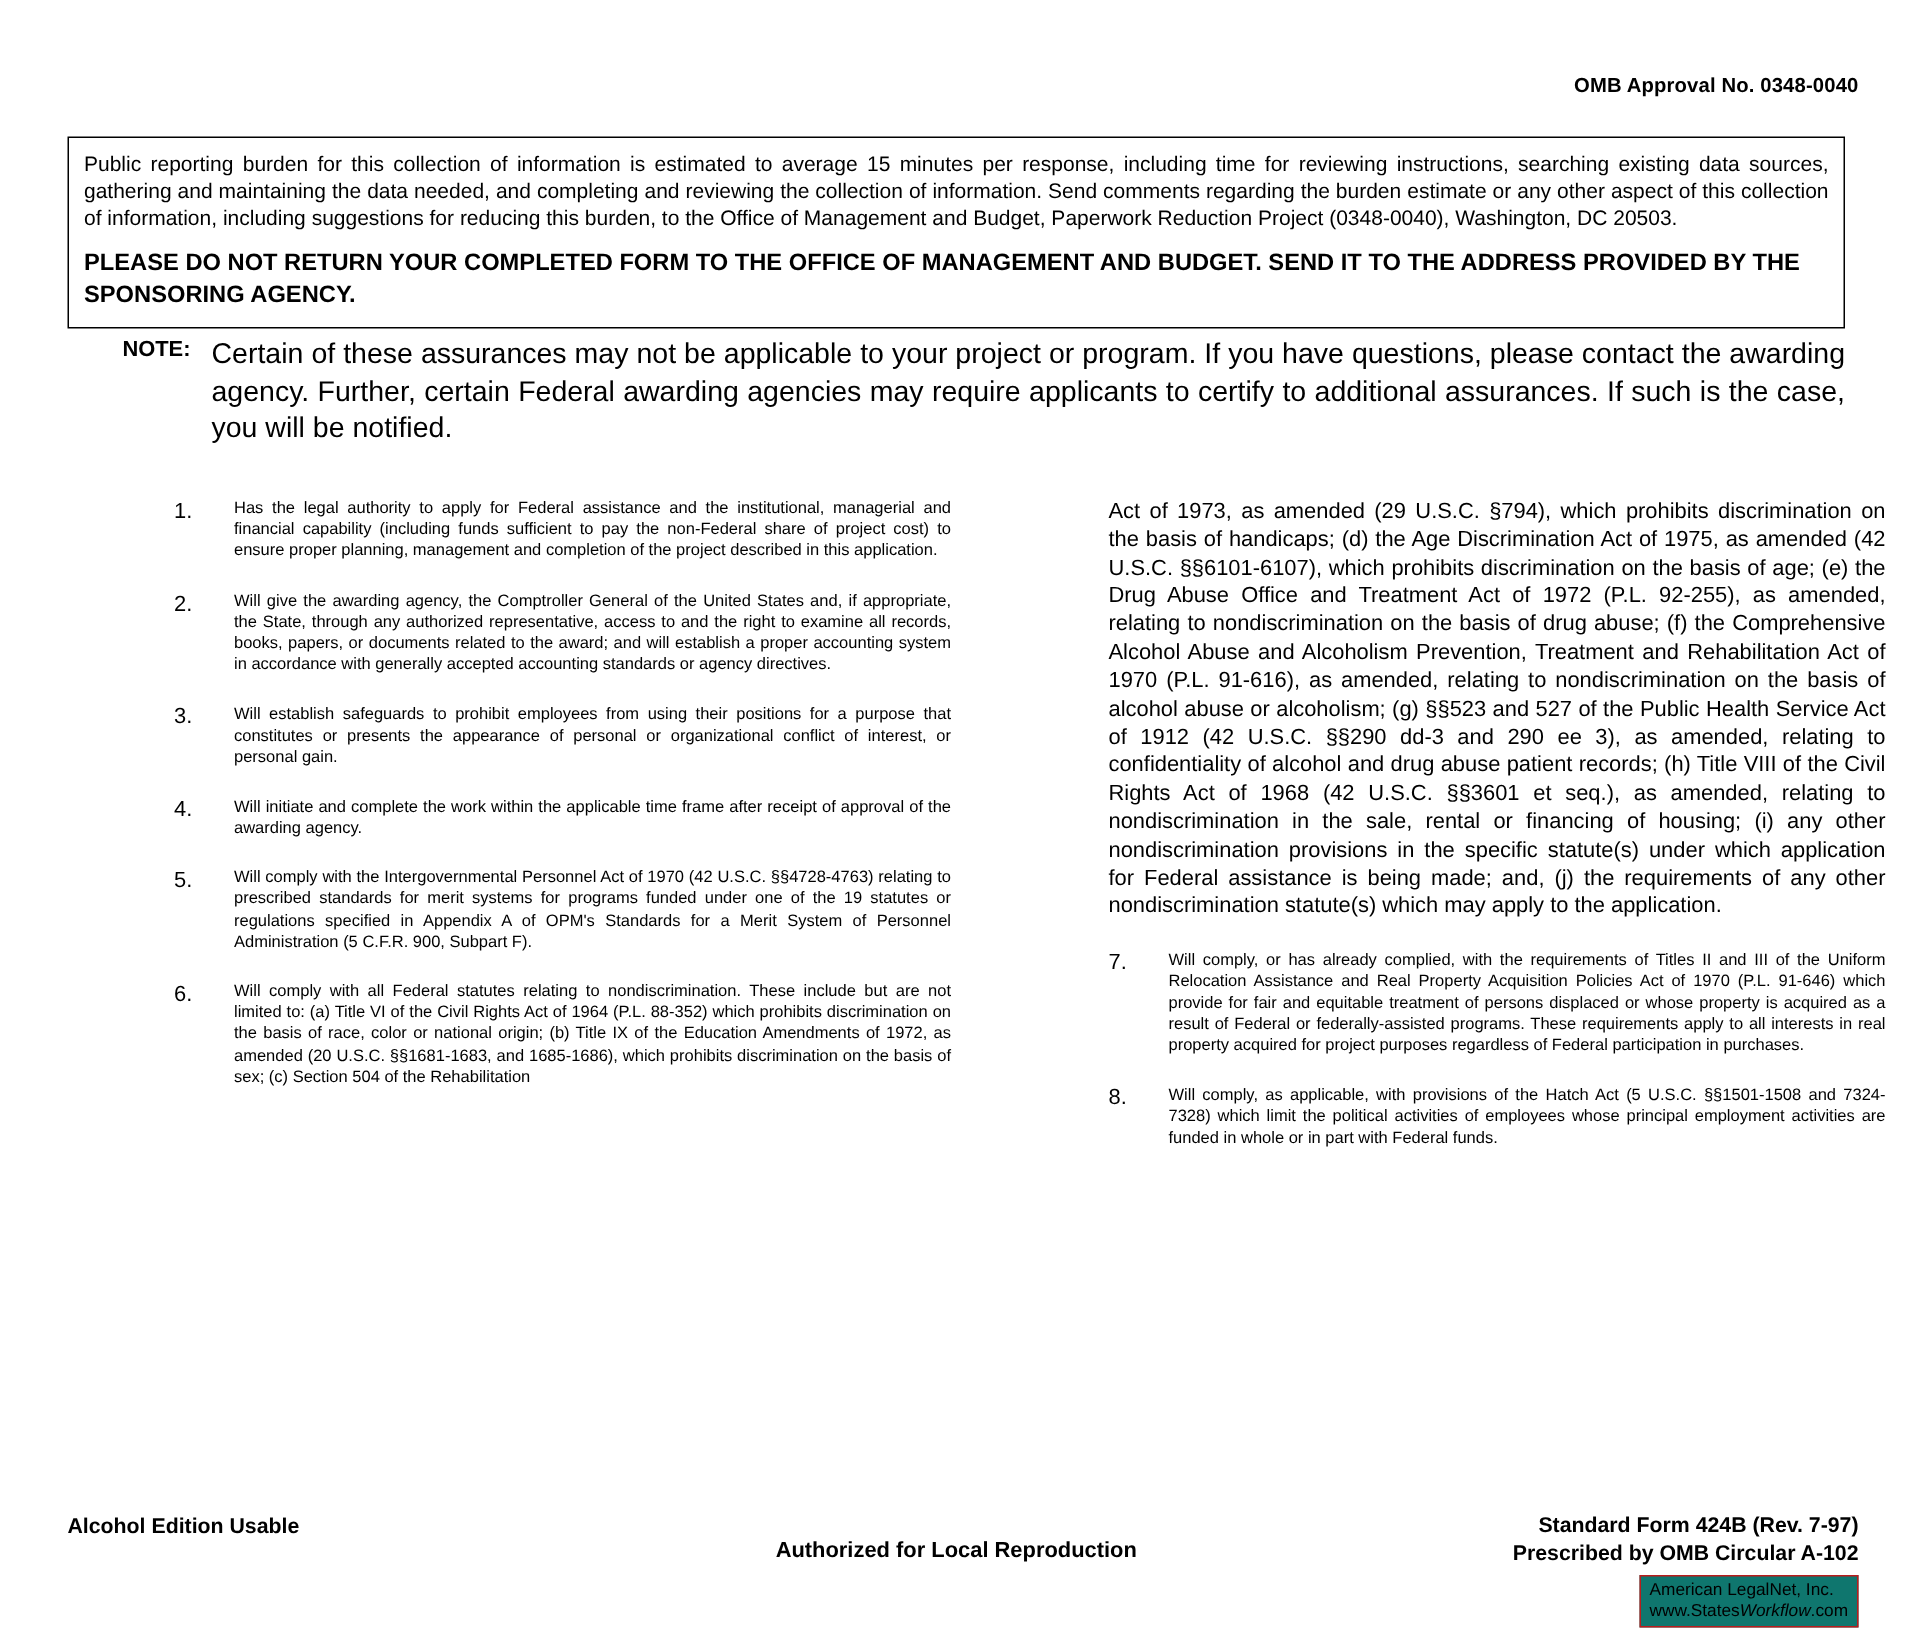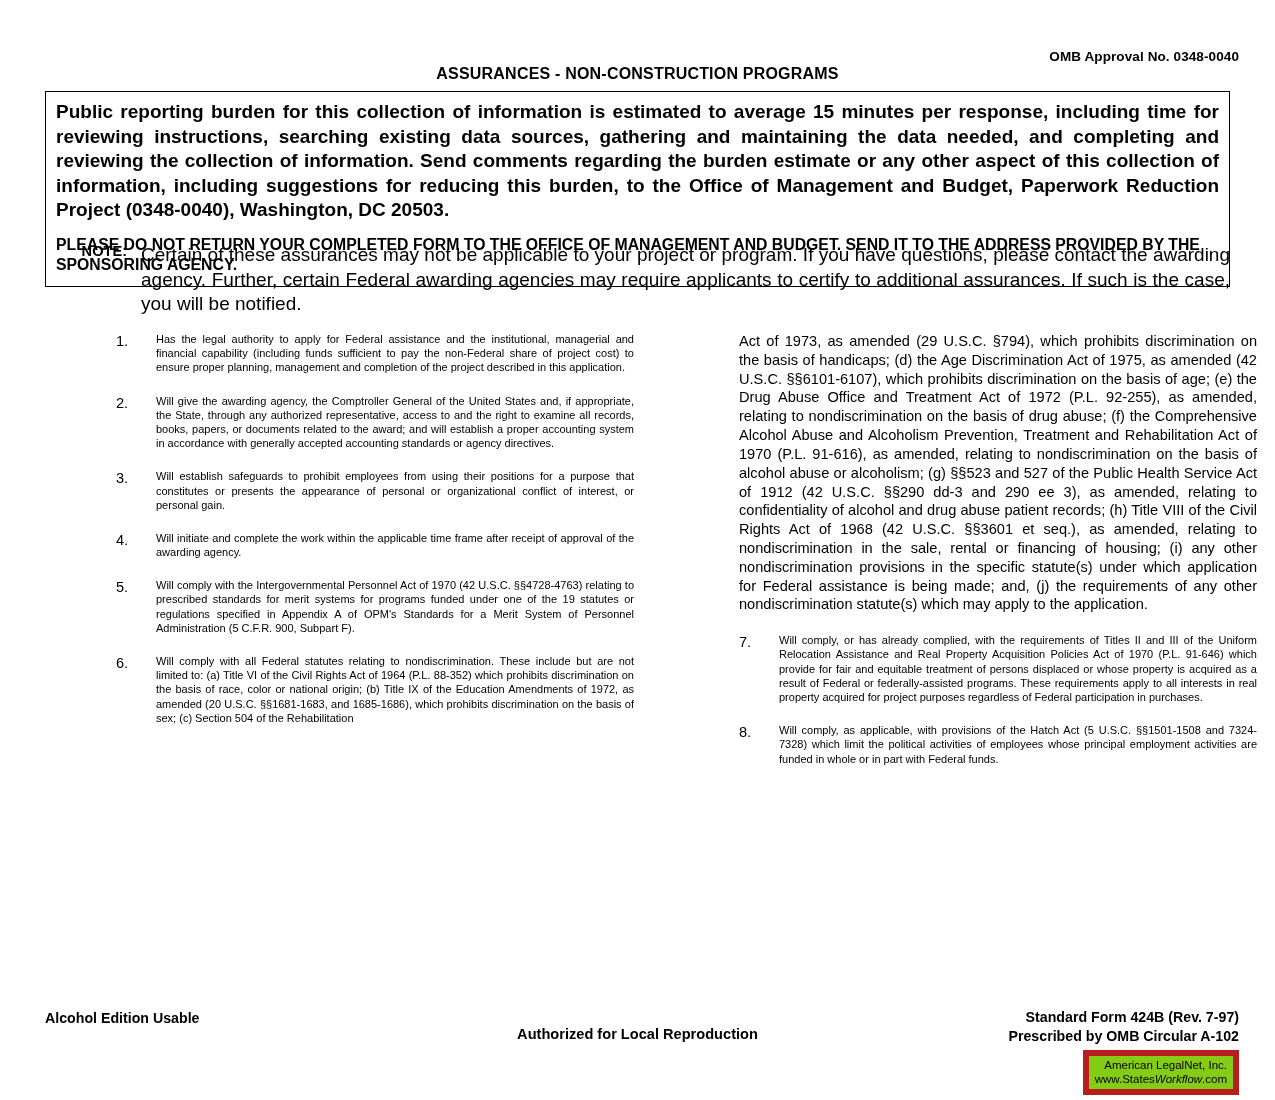--- a/index.html
+++ b/index.html
@@ -42,35 +42,34 @@
   .burden-box {
     position: absolute;
     top: 91px;
     left: 45px;
     width: 1185px;
     box-sizing: border-box;
     border: 1.5px solid #000;
     padding: 8px 10px 10px 10px;
   }
   .burden-text {
-    font-size: 19px;
+    font-size: 14px;
     line-height: 1.29;
     text-align: justify;
     text-justify: inter-word;
-    font-weight: bold;
   }
   .burden-warning {
     margin-top: 12px;
     font-size: 15.8px;
     font-weight: bold;
     line-height: 1.32;
   }
   .note-row {
     position: absolute;
-    top: 243px;
+    top: 225px;
     left: 45px;
     width: 1185px;
     display: flex;
   }
   .note-label {
     font-size: 14.6px;
     font-weight: bold;
     width: 82px;
     flex: 0 0 82px;
     text-align: right;
@@ -151,37 +150,36 @@
     top: 1008px;
     text-align: right;
     font-size: 14.2px;
     font-weight: bold;
     line-height: 1.32;
   }
   .stamp {
     position: absolute;
     right: 36px;
     top: 1050px;
-    border: 6px solid #b91c1c;
+    border: 1px solid #b91c1c;
     padding: 2px 6px 3px 6px;
     font-size: 11.5px;
     line-height: 1.22;
-    text-align: right;
-    background: #84cc16;
+    text-align: left;
+    background: #0f766e;
   }
   .stamp i { font-style: italic; }
 </style>
 </head>
 <body>
 
 <div class="page">
 
   <div class="omb-approval">OMB Approval No. 0348-0040</div>
 
-  <div class="doc-title">ASSURANCES - NON-CONSTRUCTION PROGRAMS</div>
 
   <div class="burden-box">
     <div class="burden-text">Public reporting burden for this collection of information is estimated to average 15 minutes per response, including time for reviewing instructions, searching existing data sources, gathering and maintaining the data needed, and completing and reviewing the collection of information. Send comments regarding the burden estimate or any other aspect of this collection of information, including suggestions for reducing this burden, to the Office of Management and Budget, Paperwork Reduction Project (0348-0040), Washington, DC 20503.</div>
     <div class="burden-warning">PLEASE DO NOT RETURN YOUR COMPLETED FORM TO THE OFFICE OF MANAGEMENT AND BUDGET. SEND IT TO THE ADDRESS PROVIDED BY THE SPONSORING AGENCY.</div>
   </div>
 
   <div class="note-row">
     <div class="note-label">NOTE:</div>
     <div class="note-text">Certain of these assurances may not be applicable to your project or program. If you have questions, please contact the awarding agency. Further, certain Federal awarding agencies may require applicants to certify to additional assurances. If such is the case, you will be notified.</div>
   </div>

